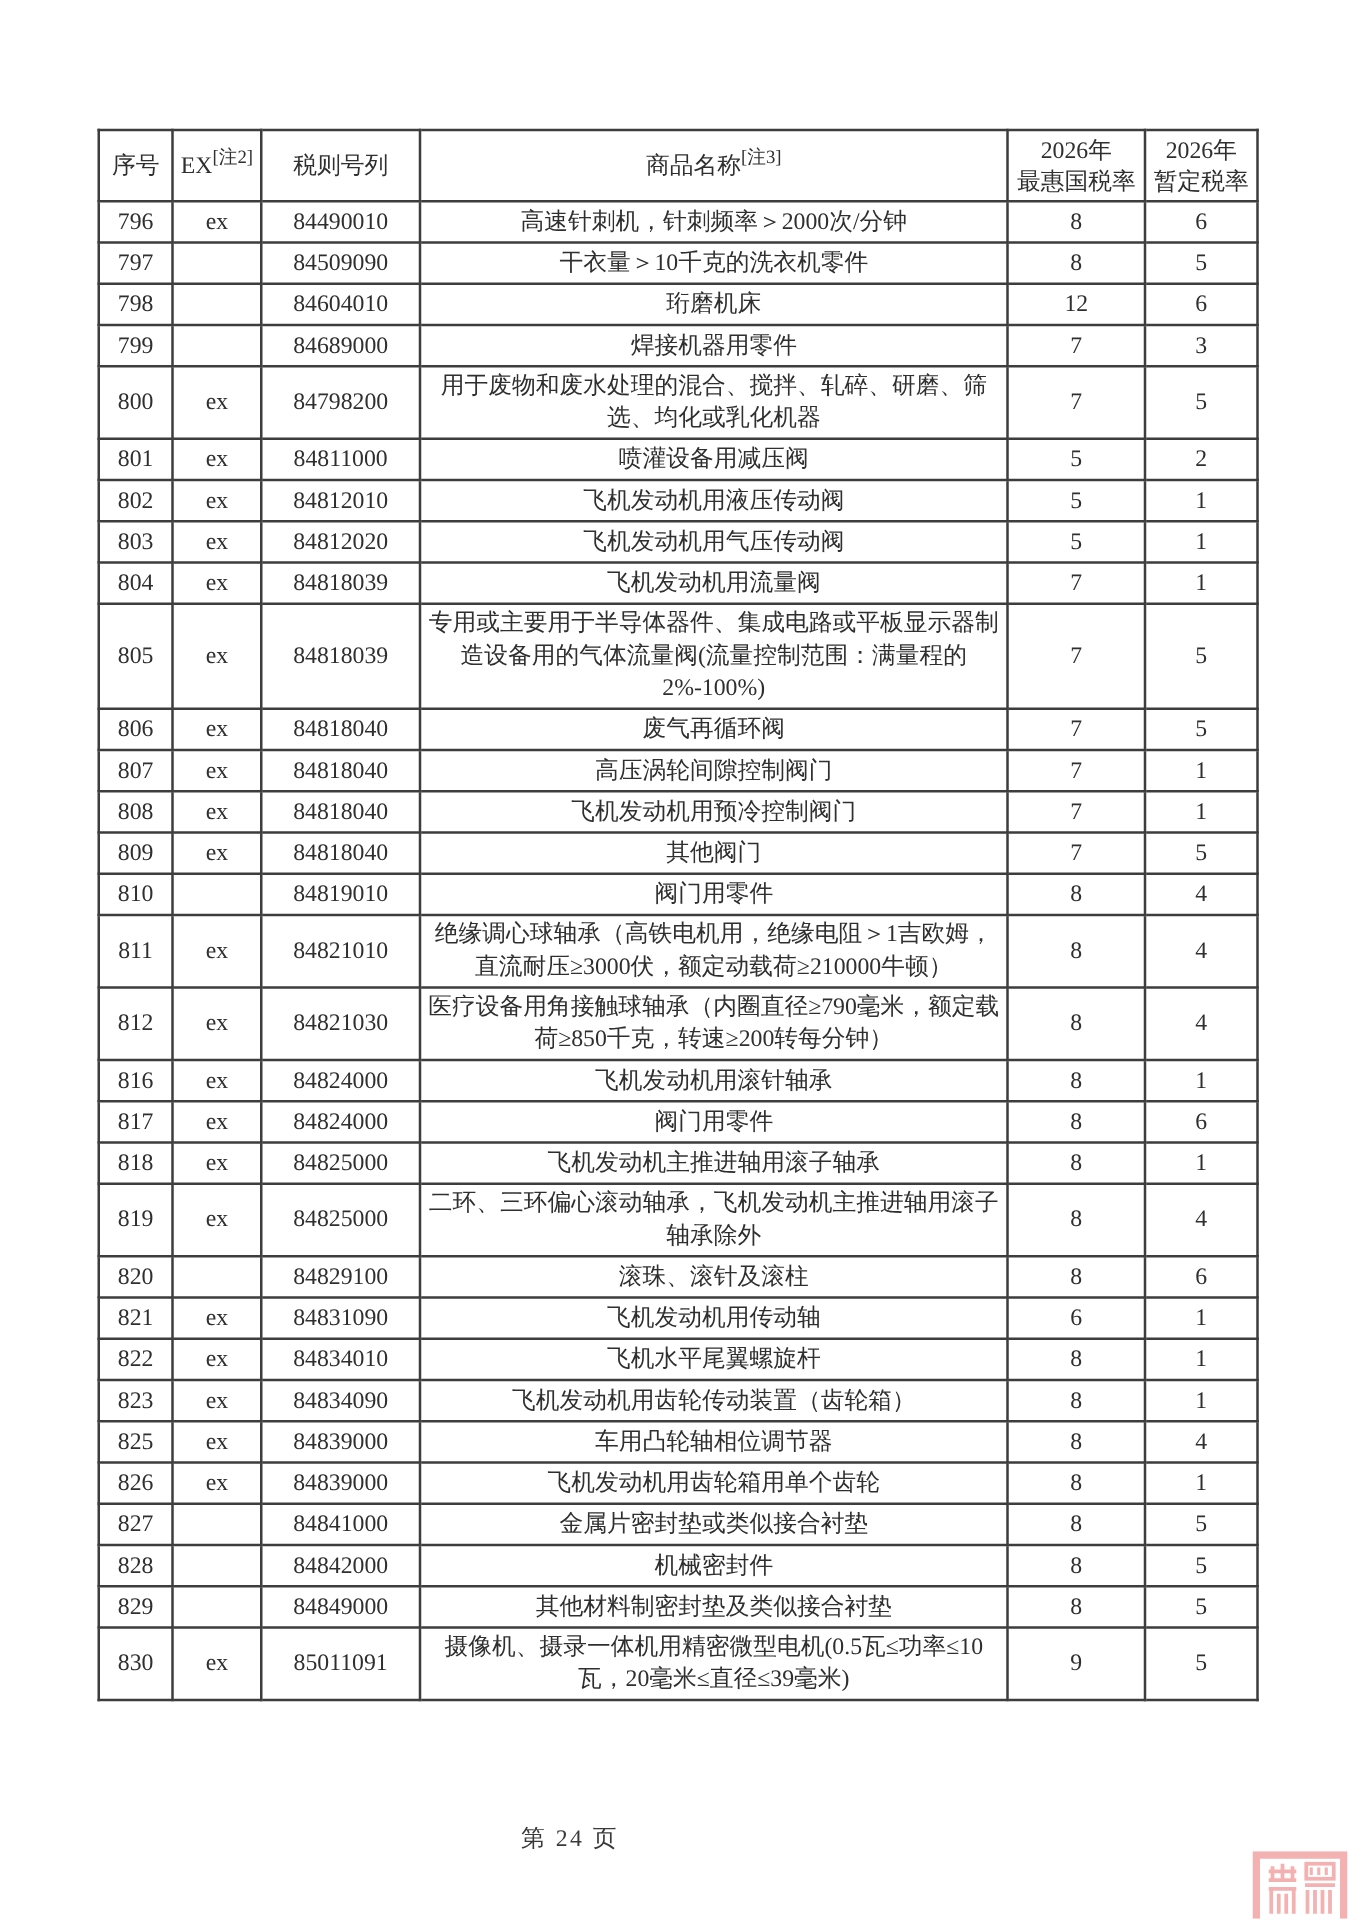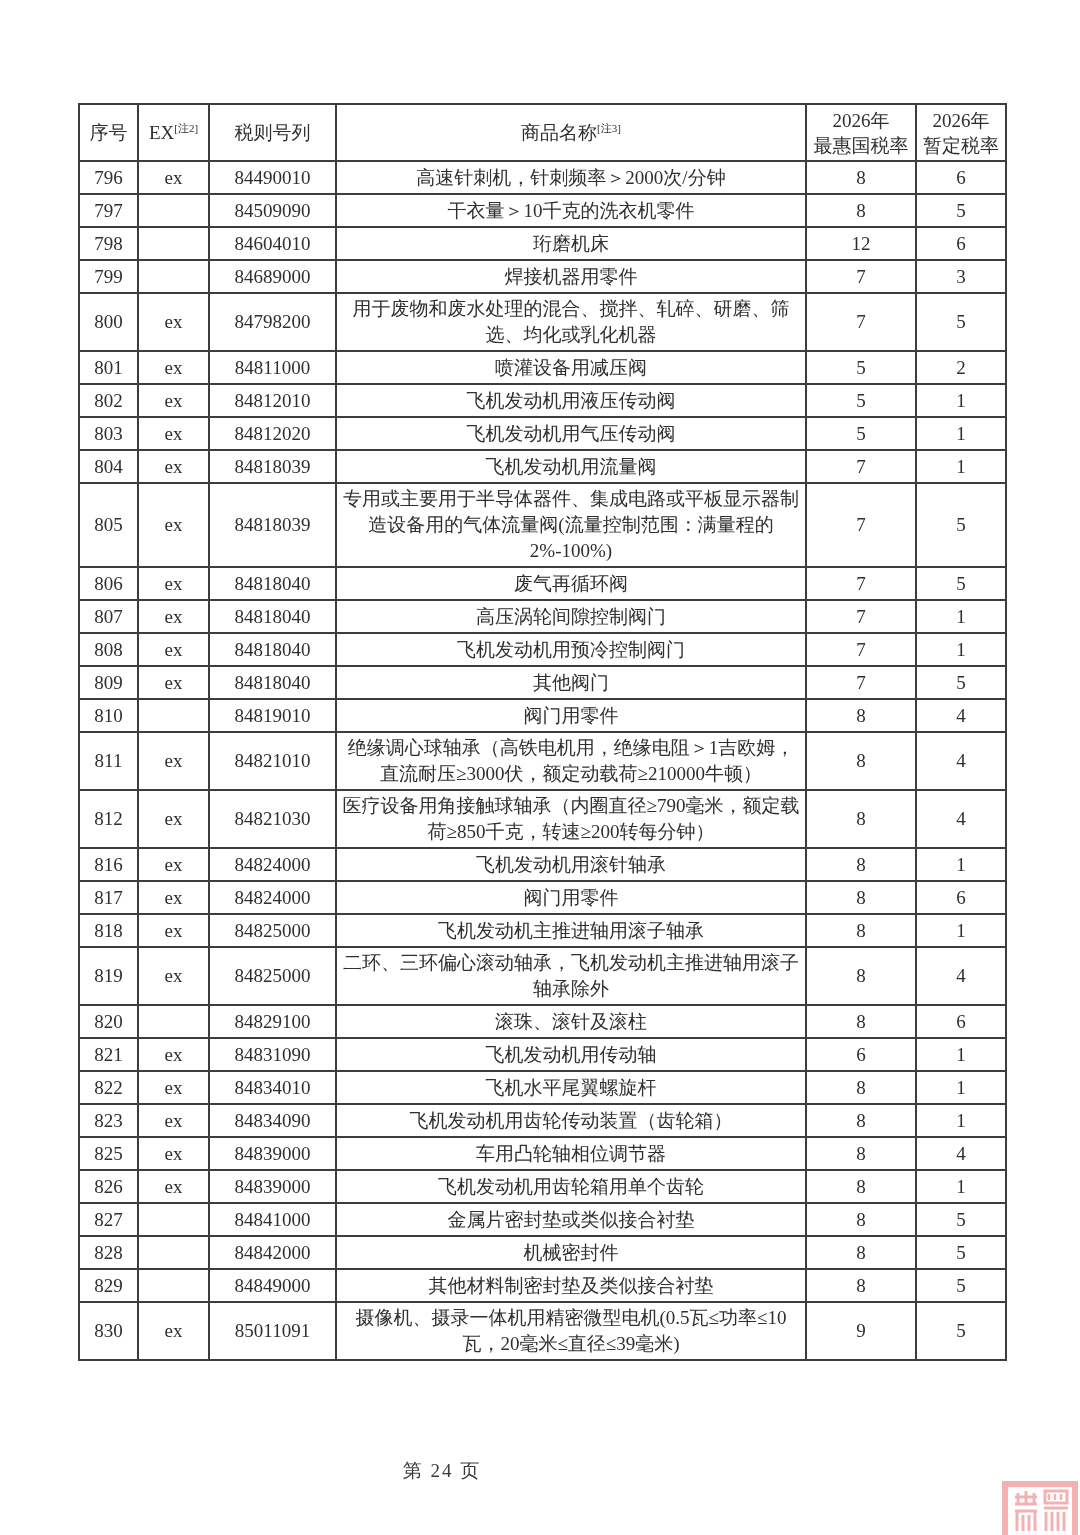--- a/index.html
+++ b/index.html
@@ -40,28 +40,28 @@
     padding-left:7px;
     padding-right:6px;
   }
   td.seq-cell,td.code-cell,td.rate-cell,td.ex-cell{
     font-family:"Liberation Serif","DejaVu Serif",serif;
   }
   tr.r1 td{height:27px;}
   tr.r2 td{height:52px;}
   tr.r3 td{height:76px;}
   sup.note{
-    font-size:11px;
+    font-size:15px;
     vertical-align:super;
     line-height:0;
   }
   .hdr-two-line span{display:block;line-height:25px;}
   .footer{
     position:absolute;
-    left:0;top:1458px;width:884px;
+    left:14px;top:1458px;width:884px;
     text-align:center;
     font-size:19px;
     letter-spacing:2px;
     color:#3a3a3a;
   }
   .seal{
     position:absolute;
     right:2px;top:1481px;
     width:76px;height:54px;
     opacity:.9;

